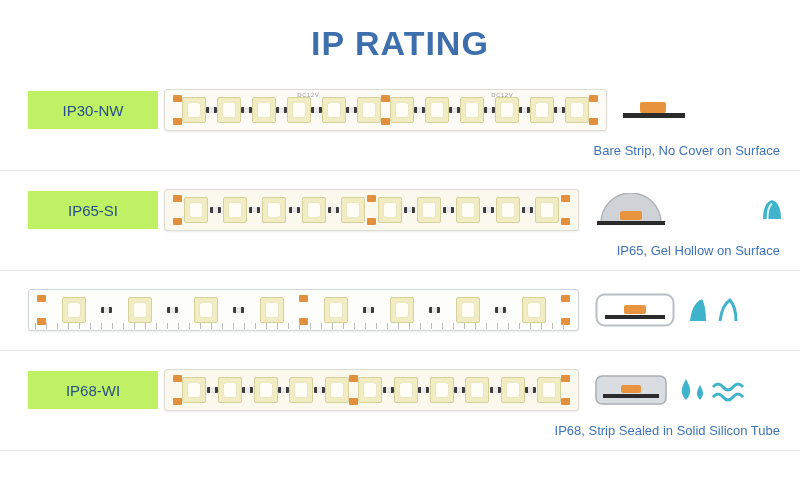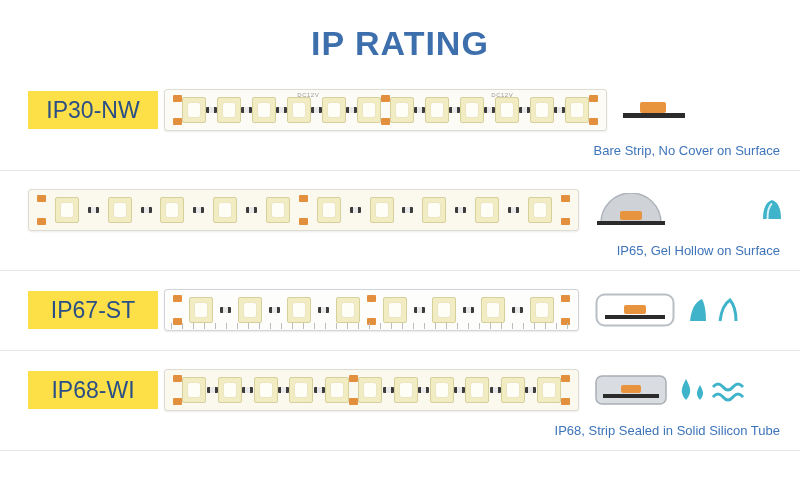--- a/index.html
+++ b/index.html
@@ -14,22 +14,22 @@
     font-size: 34px; font-weight: bold; letter-spacing: 1px;
     color: #3e6fad;
   }
   .rows { margin-top: 16px; }
   .row-main {
     display: flex; align-items: center; height: 62px;
     padding-left: 28px; padding-right: 10px; gap: 6px;
   }
   .ip-label {
     width: 130px; min-width: 130px; height: 38px;
-    background: #fde047; color: #2a4e86;
-    font-size: 23px; display: flex; align-items: center; justify-content: center;
+    background: #bef264; color: #2a4e86;
+    font-size: 15px; display: flex; align-items: center; justify-content: center;
   }
   .strip {
     position: relative; flex: 1; height: 42px;
     background: #fcfbf6; border: 1px solid #dcdcd4; border-radius: 3px;
     display: flex; align-items: center; justify-content: space-between;
     padding: 0 8px; box-shadow: 0 1px 2px rgba(0,0,0,.08);
   }
   .strip.strip-gel  { background: #fbf9ee; }
   .strip.strip-tube { background: #fdfdfb; border-color: #cfd4d8; }
   .led {
@@ -143,20 +143,21 @@
             <rect x="17" y="5" width="26" height="11" rx="2" fill="#e8943f"></rect>
           </svg>
         </div>
       </div>
       <div class="caption">Bare Strip, No Cover on Surface</div>
       <div class="divider"></div>
     </section>
 
     <section class="row">
       <div class="row-main">
+        <div class="ip-label">IP65-SI</div>
         <div class="strip strip-gel">
             <div class="pad">
               <div class="pad-bar"></div>
               <div class="pad-bar"></div>
             </div>
             <div class="led">
               <div class="led-core"></div>
             </div>
             <div class="res"></div>
             <div class="led">
@@ -213,21 +214,20 @@
             <path d="M7.5 22 Q7.5 10 12 6.5" stroke="#d8f2f7" fill="none" stroke-width="2"></path>
           </svg>
         </div>
       </div>
       <div class="caption">IP65, Gel Hollow on Surface</div>
       <div class="divider"></div>
     </section>
 
     <section class="row">
       <div class="row-main">
-        <div class="ip-label">IP67-ST</div>
         <div class="strip strip-tube ticks">
             <div class="pad">
               <div class="pad-bar"></div>
               <div class="pad-bar"></div>
             </div>
             <div class="led">
               <div class="led-core"></div>
             </div>
             <div class="res"></div>
             <div class="led">

